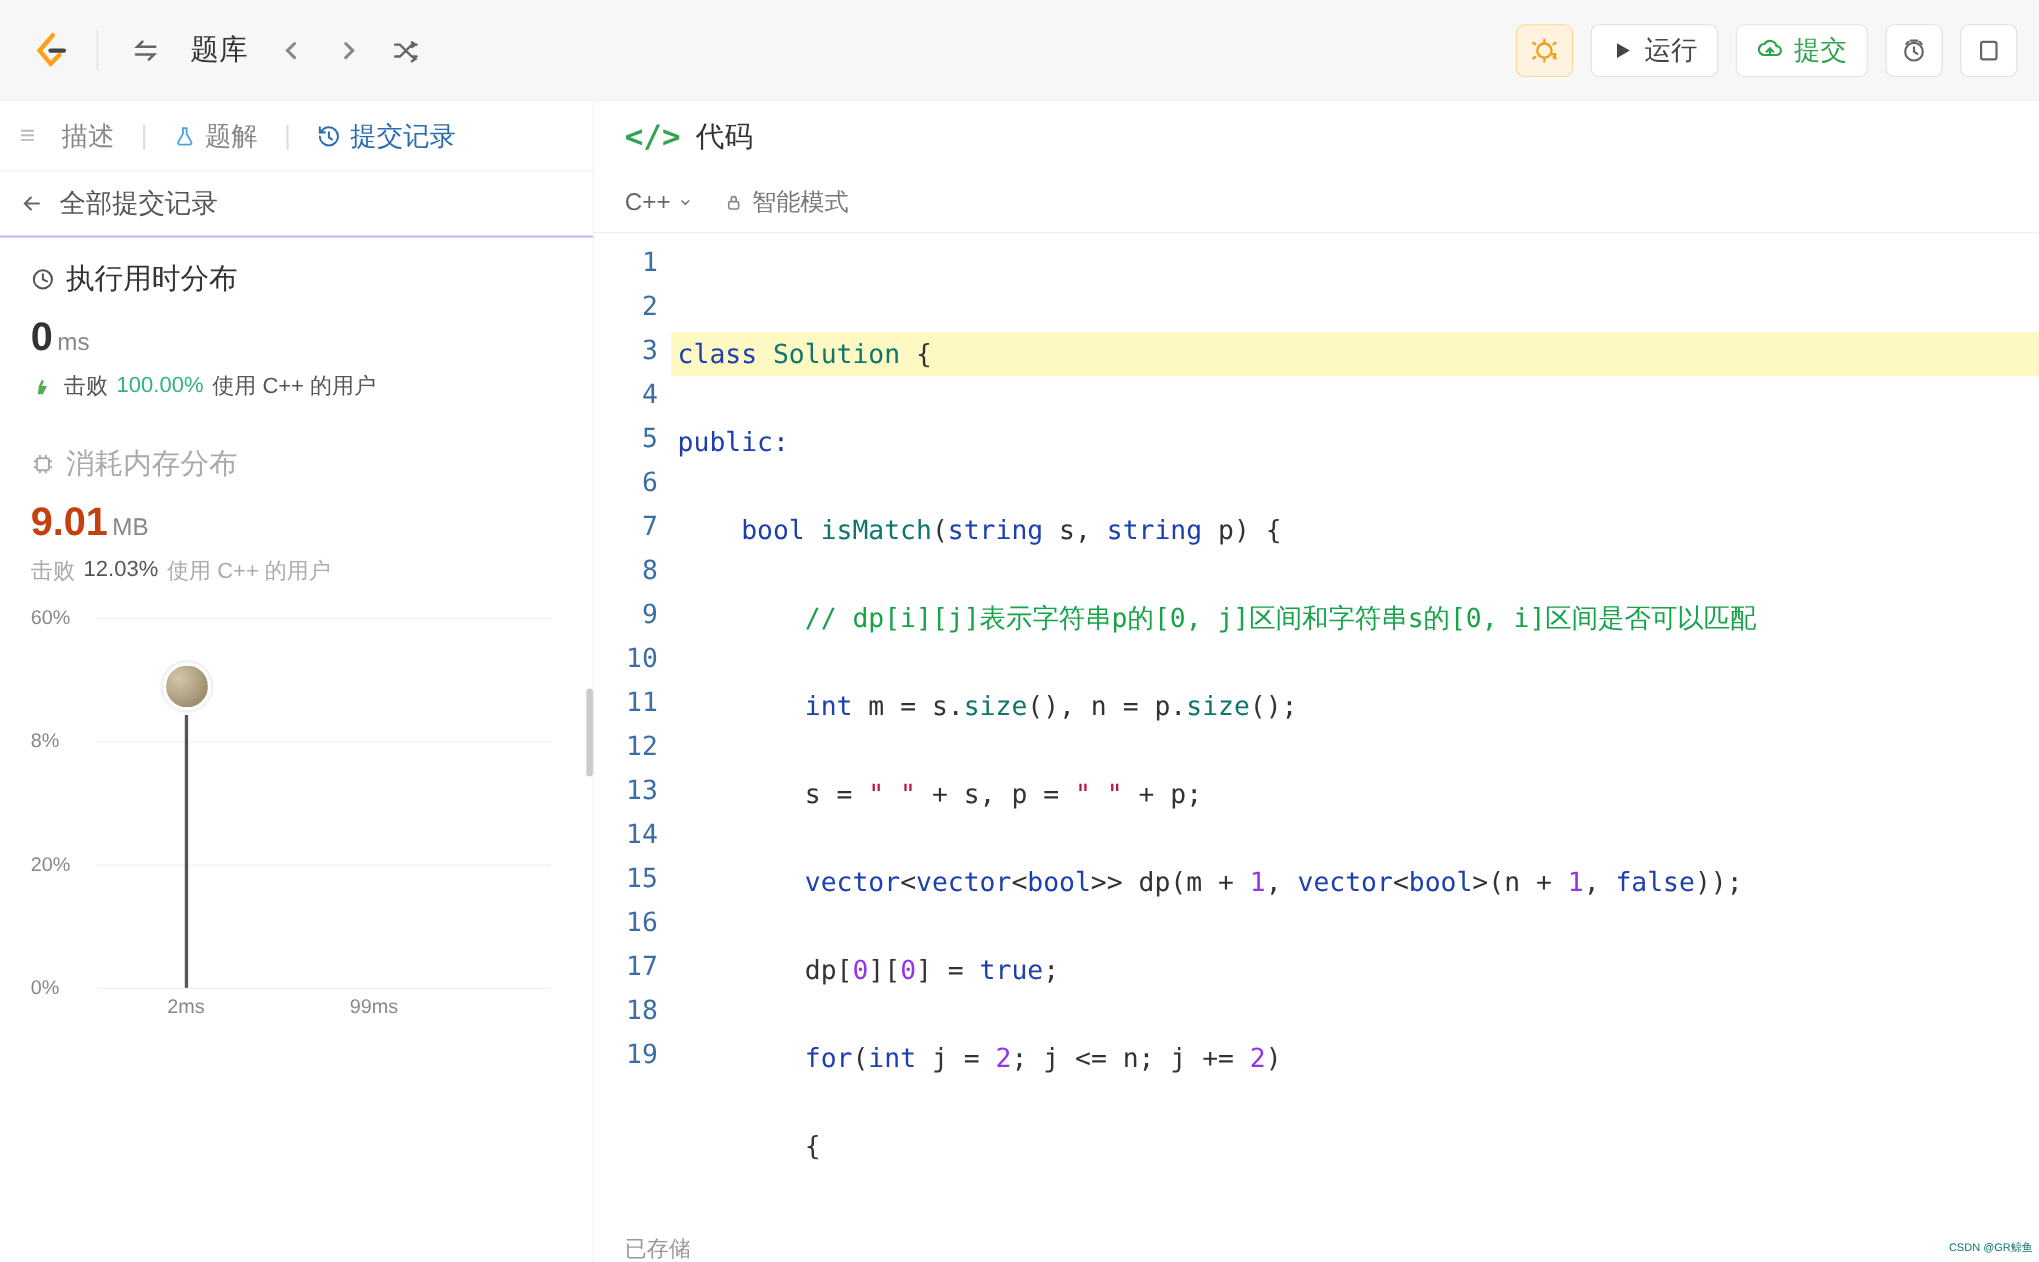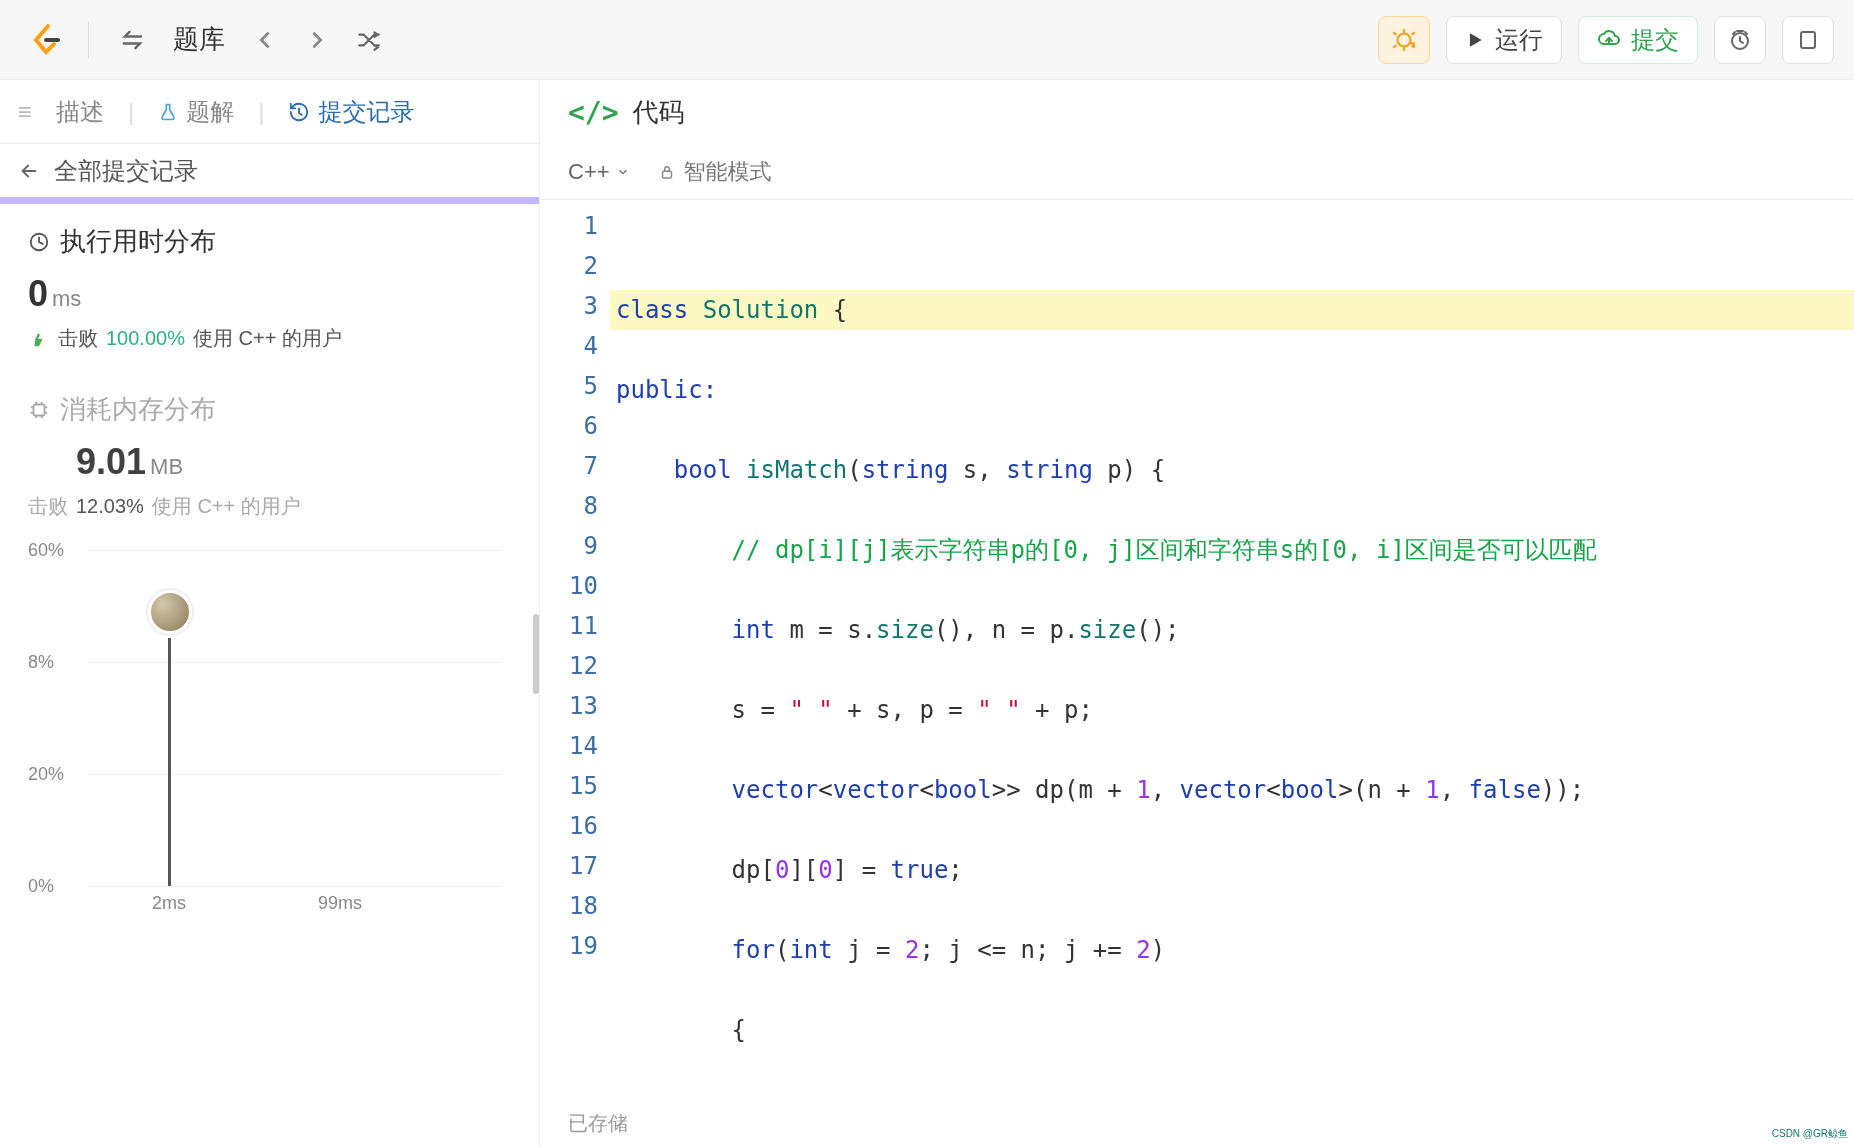--- a/index.html
+++ b/index.html
@@ -1,43 +1,43 @@
 <!DOCTYPE html>
 <html><head>
 <meta charset="utf-8">
 <style>
 * { box-sizing: border-box; margin: 0; padding: 0; }
 body { font-family: -apple-system, "PingFang SC", "Microsoft YaHei", sans-serif; background: #f7f7f7; width: 1854px; height: 1147px; overflow: hidden; font-size: 20px; }
-.topbar { display: flex; align-items: center; height: 80px; background: #f7f7f7; padding: 0 20px; border-bottom: 1px solid #eee; }
+.topbar { display: flex; align-items: center; height: 92px; background: #f7f7f7; padding: 0 20px; border-bottom: 1px solid #eee; }
 .logo { width: 36px; height: 36px; margin-left: 8px; }
 .divider { width: 1px; height: 36px; background: #ddd; margin: 0 24px; }
 .problem-nav { display: flex; align-items: center; gap: 12px; color: #555; }
 .problem-nav .label { font-size: 26px; color: #333; margin: 0 8px; }
 .nav-icon { width: 40px; height: 40px; display: flex; align-items: center; justify-content: center; color: #888; cursor: pointer; }
 .topbar-right { margin-left: auto; display: flex; align-items: center; gap: 16px; }
 .btn { display: flex; align-items: center; gap: 10px; height: 48px; padding: 0 18px; border-radius: 8px; background: #fff; border: 1px solid #e0e0e0; color: #444; cursor: pointer; font-size: 24px; }
 .btn.debug { background: #fff3e0; border-color: #ffd699; color: #f0a020; width: 52px; justify-content:center; padding:0;}
 .btn.submit { color: #2ea44f; border-color: #2ea44f33; }
 .btn.iconbtn { width: 52px; justify-content: center; padding:0; }
 .main { display: flex; height: calc(100% - 80px); }
 .left-panel { width: 540px; background: #fff; border-right: 1px solid #eee; display: flex; flex-direction: column; position:relative; }
 .tabs { display: flex; align-items: center; height: 64px; padding: 0 18px; gap: 24px; color: #888; font-size: 24px; border-bottom: 1px solid #eee;}
 .tabs .tab { display: flex; align-items: center; gap: 8px; cursor: pointer; }
 .tabs .tab.active { color: #2b6cb0; }
 .tabsep { color: #ddd; }
-.back-row { display: flex; align-items: center; gap: 14px; height: 60px; padding: 0 18px; color: #555; font-size: 24px; border-bottom: 7px solid #c4b5fd; }
+.back-row { display: flex; align-items: center; gap: 14px; height: 60px; padding: 0 18px; color: #555; font-size: 24px; border-bottom: 2px solid #c4b5fd; }
 .section { padding: 20px 28px; }
 .section-head { display: flex; align-items: center; gap: 10px; font-size: 26px; color: #333; margin-bottom: 14px; }
 .big-num { font-size: 36px; font-weight: 600; color: #333; }
 .unit { font-size: 22px; color: #888; margin-left: 4px; }
 .beat-row { display: flex; align-items: center; gap: 8px; margin-top: 10px; font-size: 20px; color: #555; flex-wrap: wrap; }
 .beat-row .pct { color: #2fb380; font-weight:500;}
 .beat-row .pct.gray { color: #555; }
 .mem-title { color: #aaa; }
-.mem-num { color: #404040; margin-left: 48px; }
+.mem-num { color: #c2410c; }
 .chart { padding: 0 28px; }
 .chart-area { position: relative; height: 340px; margin-top: 10px; }
 .gridline { position: absolute; left: 60px; right: 10px; border-top: 1px solid #eee; }
 .gridlbl { position: absolute; left: 0; font-size: 18px; color: #888; transform: translateY(-50%); }
 .avatar { position: absolute; width: 44px; height: 44px; border-radius: 50%; background: radial-gradient(circle at 30% 30%, #d4c8a8, #8a7a5a); border: 3px solid #fff; box-shadow: 0 0 4px rgba(0,0,0,0.2); left: 120px; top: 40px; }
 .barline { position: absolute; width: 3px; background: #555; left: 140px; top: 88px; bottom: 4px; }
 .xlabel { position: absolute; bottom: -24px; font-size: 18px; color: #888; }
 .scroll-hint { position:absolute; right:0; top:50%; width:6px; height:80px; background:#ccc; border-radius:3px;}
 .right-panel { flex: 1; display: flex; flex-direction: column; background: #fff; }
 .code-header { display: flex; align-items: center; height: 64px; padding: 0 28px; gap: 14px; font-size: 26px; color: #333; }

